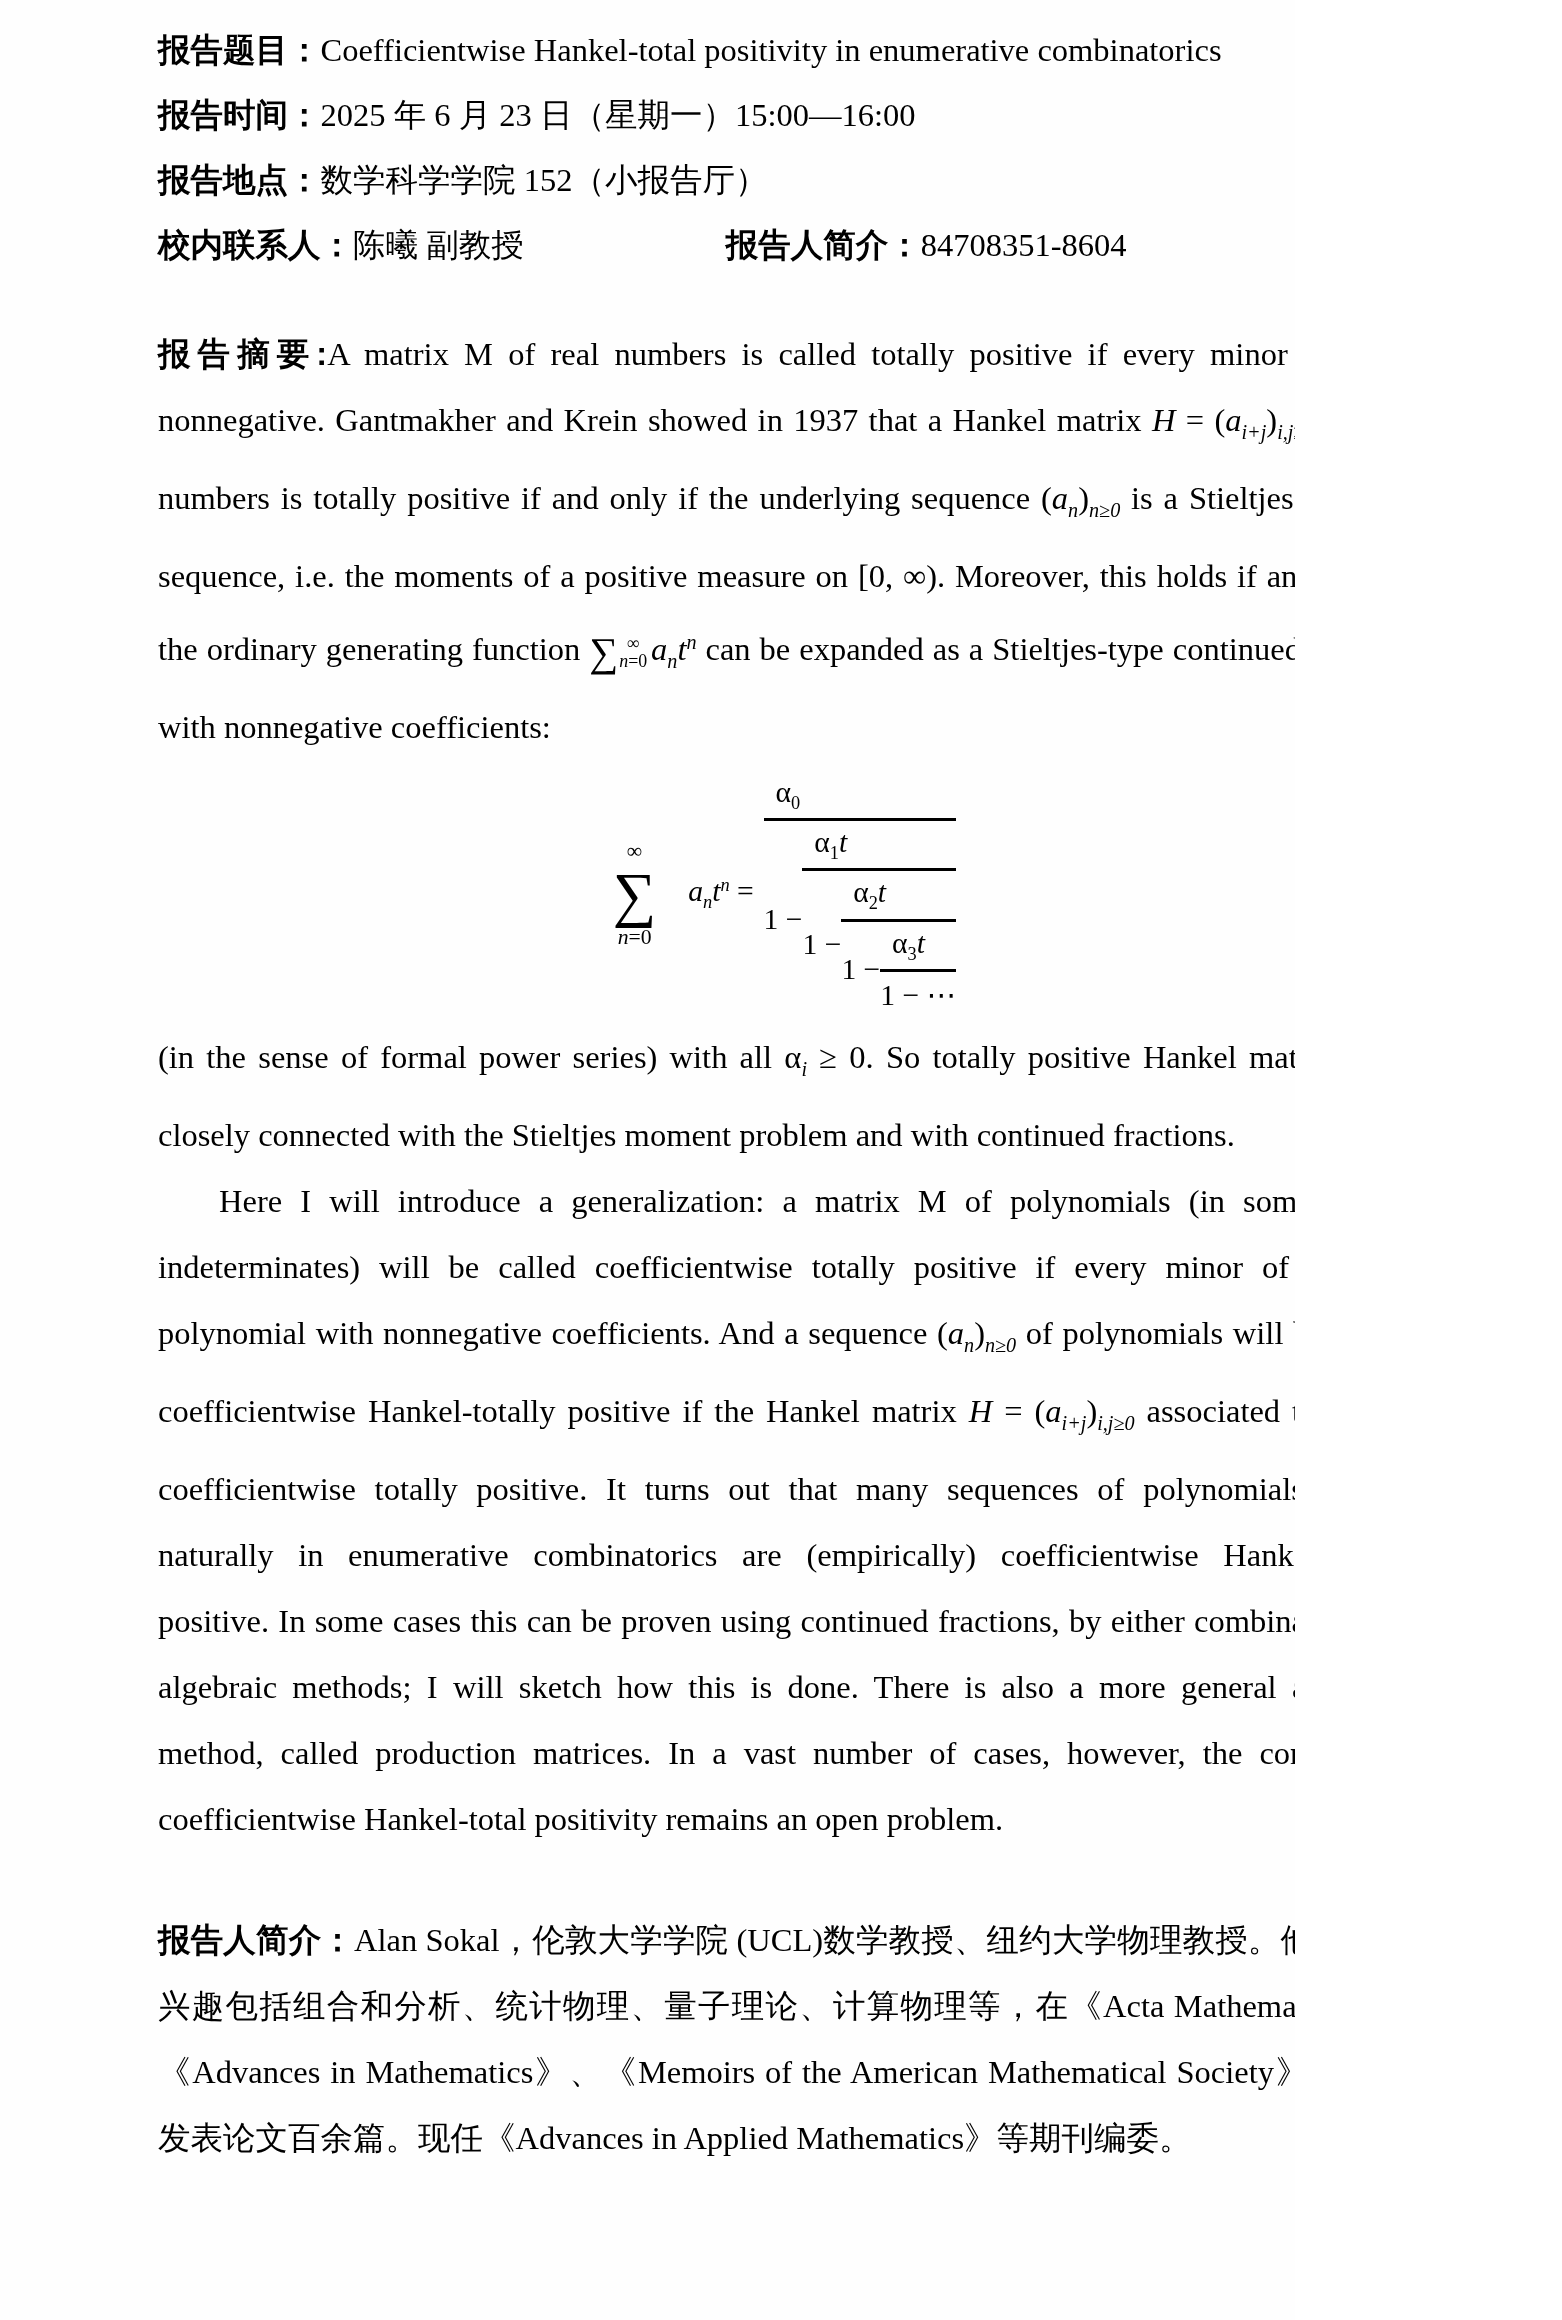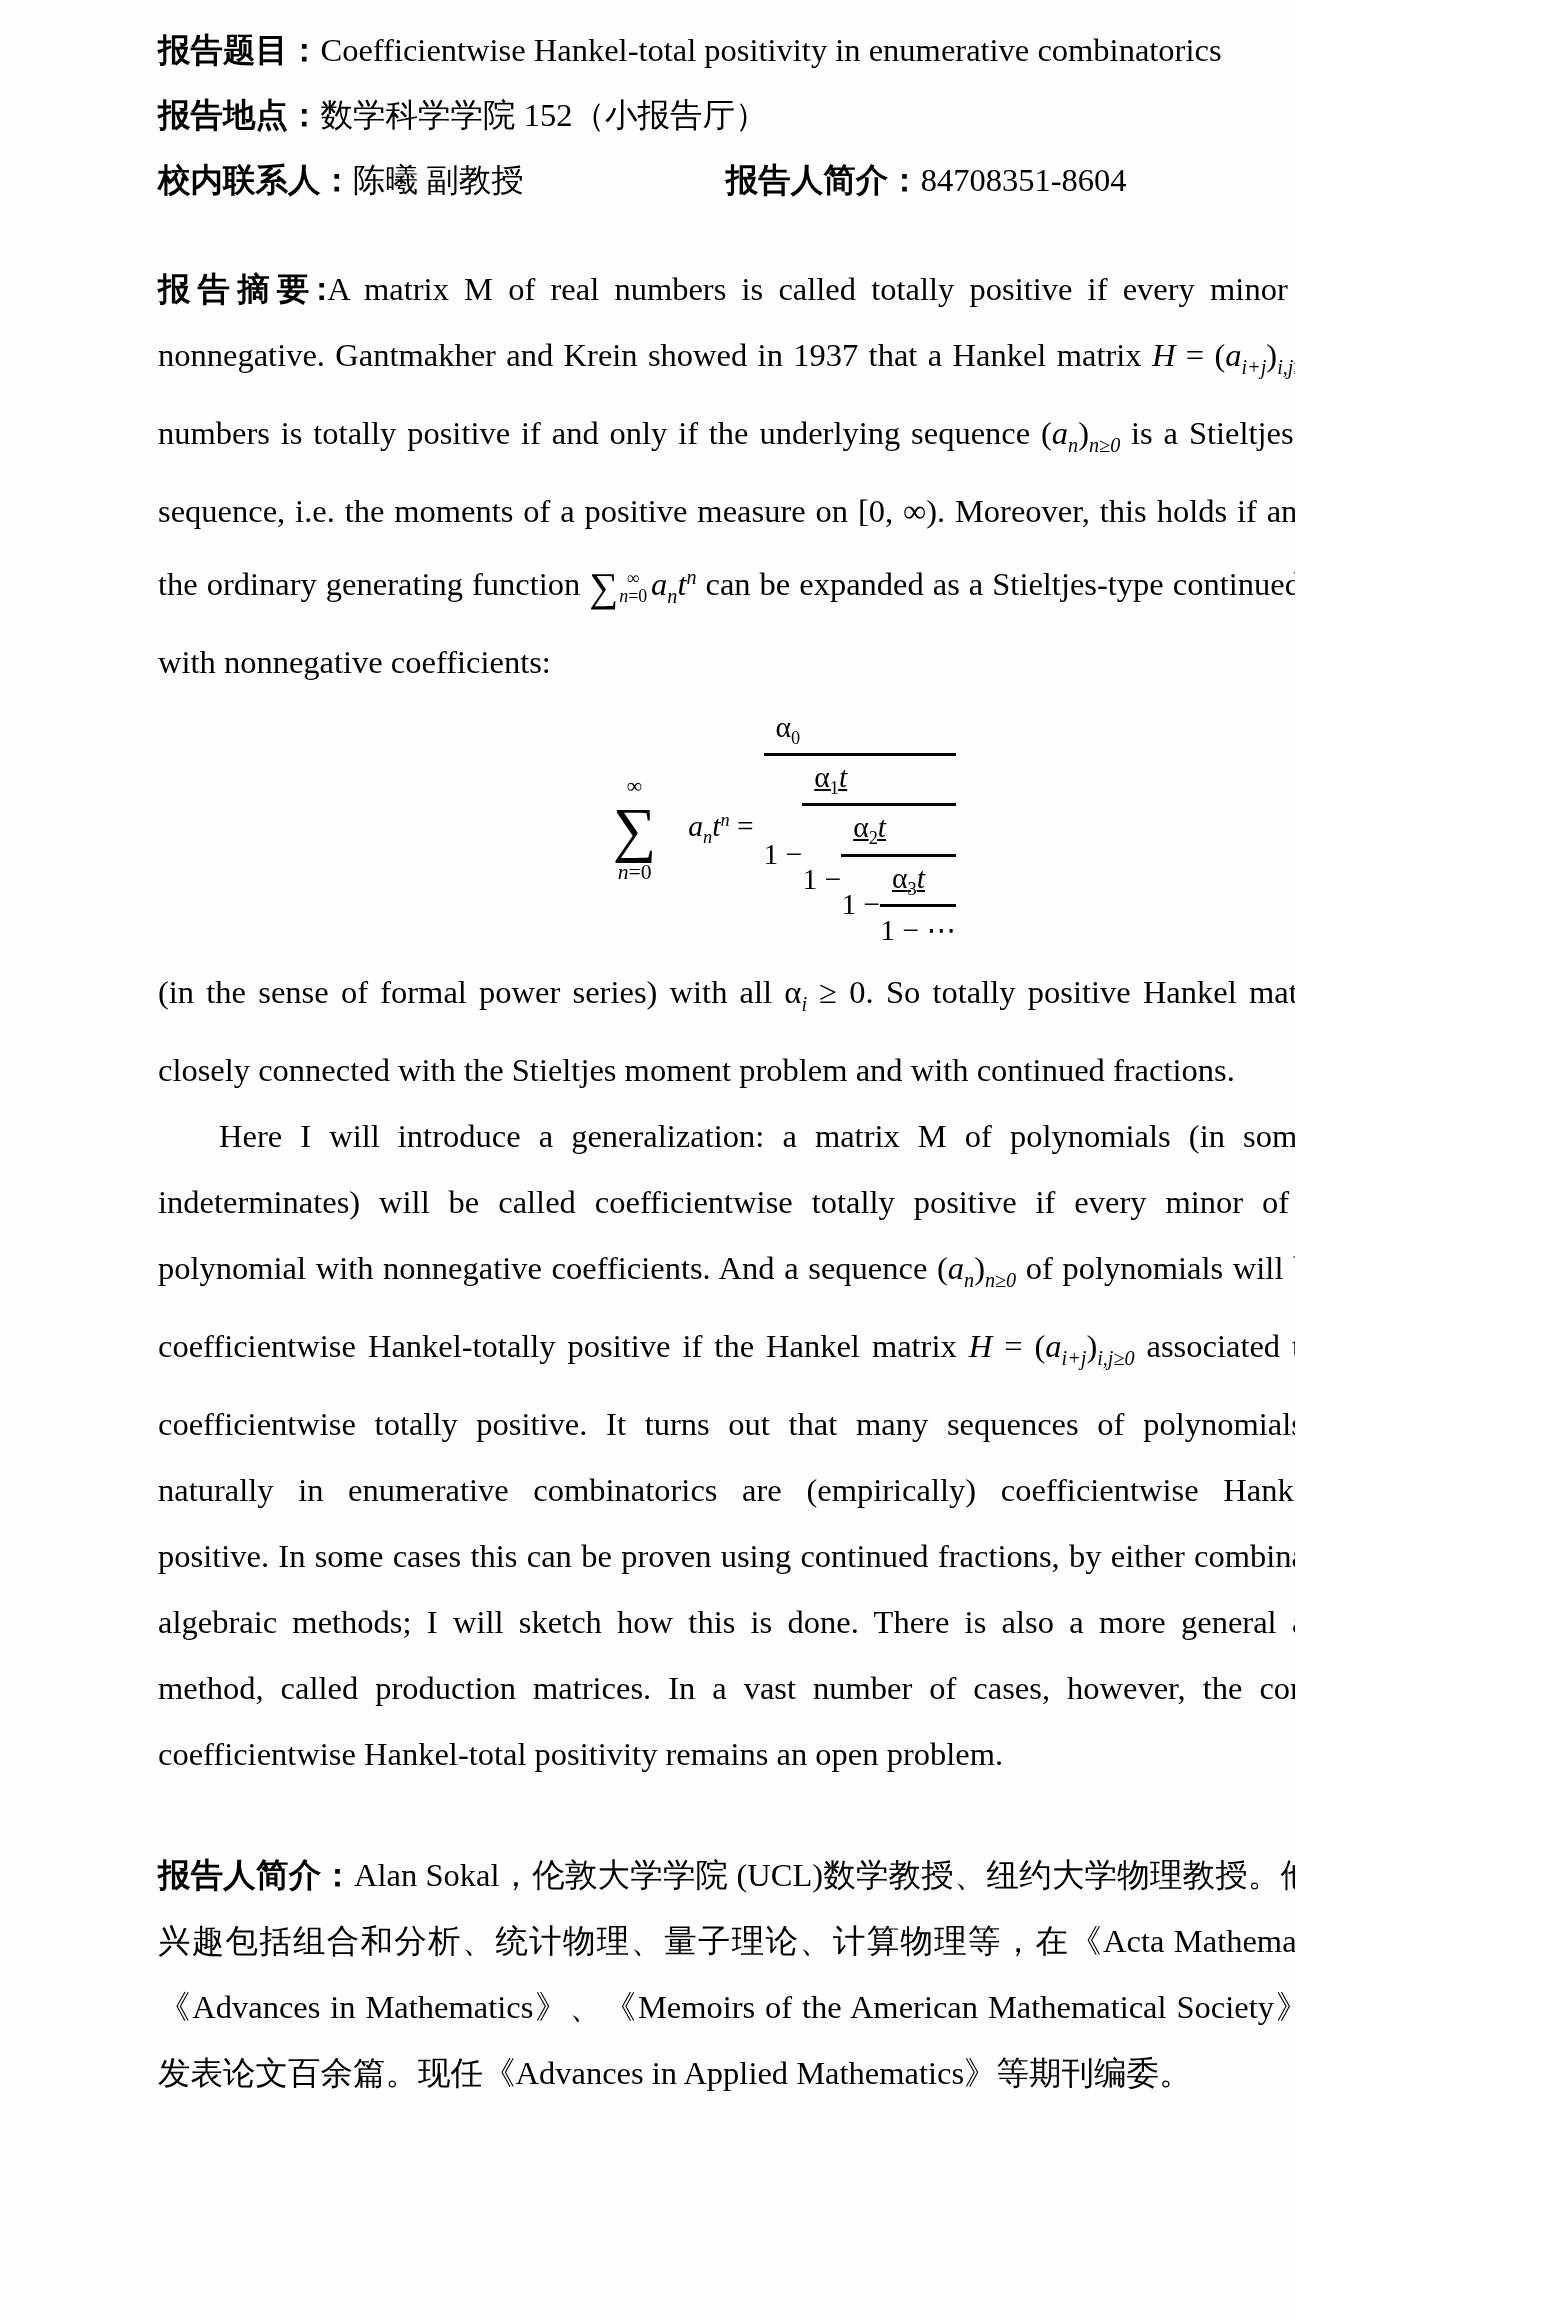--- a/index.html
+++ b/index.html
@@ -76,31 +76,34 @@
     align-items:center;
     margin-right:9.9px;
   }
   .bigsum .lim{font-size:21.7px;line-height:1.15;}
   .sigma{font-size:61px;line-height:1.0;}
   .lhs{margin-right:9.9px;white-space:nowrap;margin-left:22px;}
   .frac{display:inline-block;vertical-align:middle;}
   .frac .fnum{display:block;padding:0 11.8px 3px 11.8px;}
   .frac .fden{display:block;border-top:3px solid #000;padding-top:3px;white-space:nowrap;}
   .fden .fpre{display:inline-block;vertical-align:middle;}
-  .fden .frac{vertical-align:middle;text-decoration:underline;}
+  .fden .frac{vertical-align:middle;}
 </style>
 </head>
 <body>
 
 <div class="page">
   <div class="content">
 
     <div class="hdr">
       <div class="hdr-row">
         <span class="hlab">报告题目：</span><span class="hval">Coefficientwise Hankel-total positivity in enumerative combinatorics</span>
+      </div>
+      <div class="hdr-row">
+        <span class="hlab">报告时间：</span><span class="hval">2025 年 6 月 23 日（星期一）15:00—16:00</span>
       </div>
       <div class="hdr-row">
         <span class="hlab">报告地点：</span><span class="hval">数学科学学院 152（小报告厅）</span>
       </div>
       <div class="hdr-row">
         <span class="hlab">校内联系人：</span><span class="hval">陈曦 副教授</span><span class="contact-spacer"></span><span class="hlab">报告人简介：</span><span class="hval">84708351-8604</span>
       </div>
     </div>
 
     <p class="para first">

